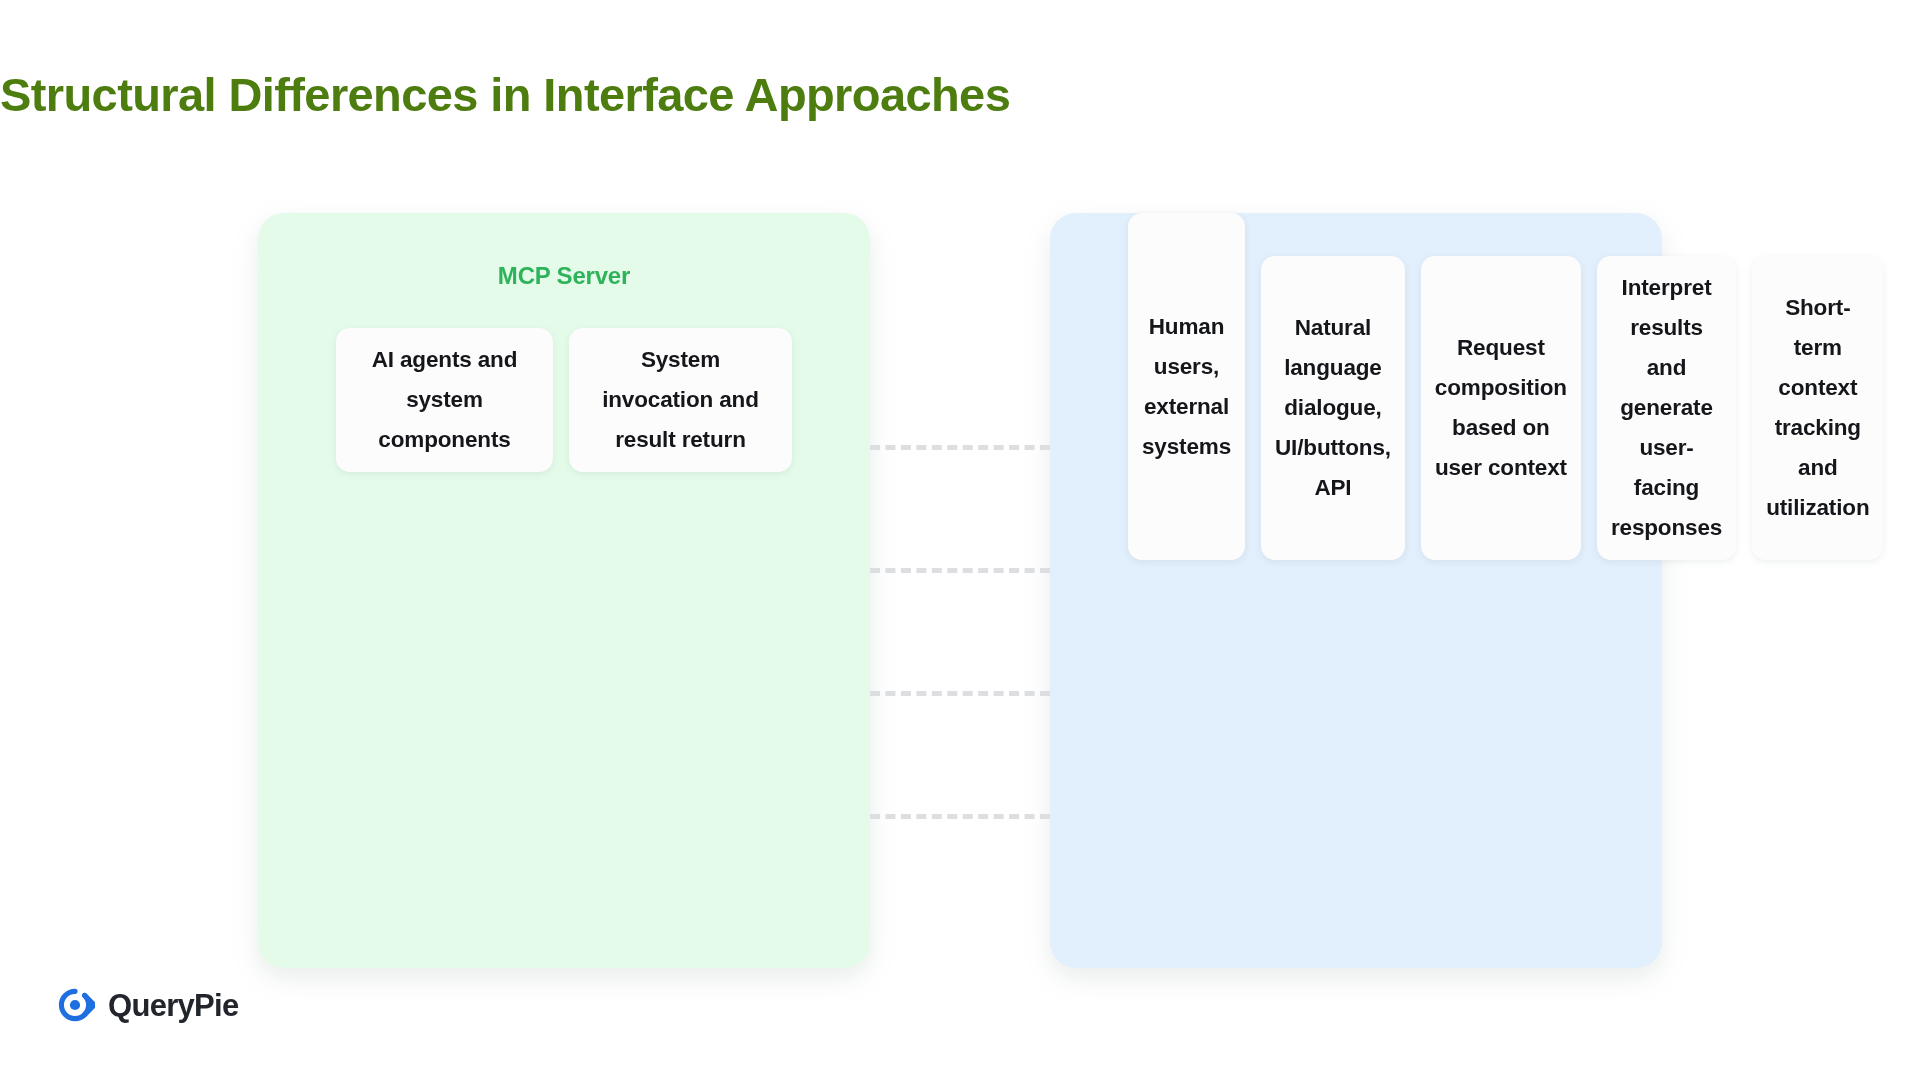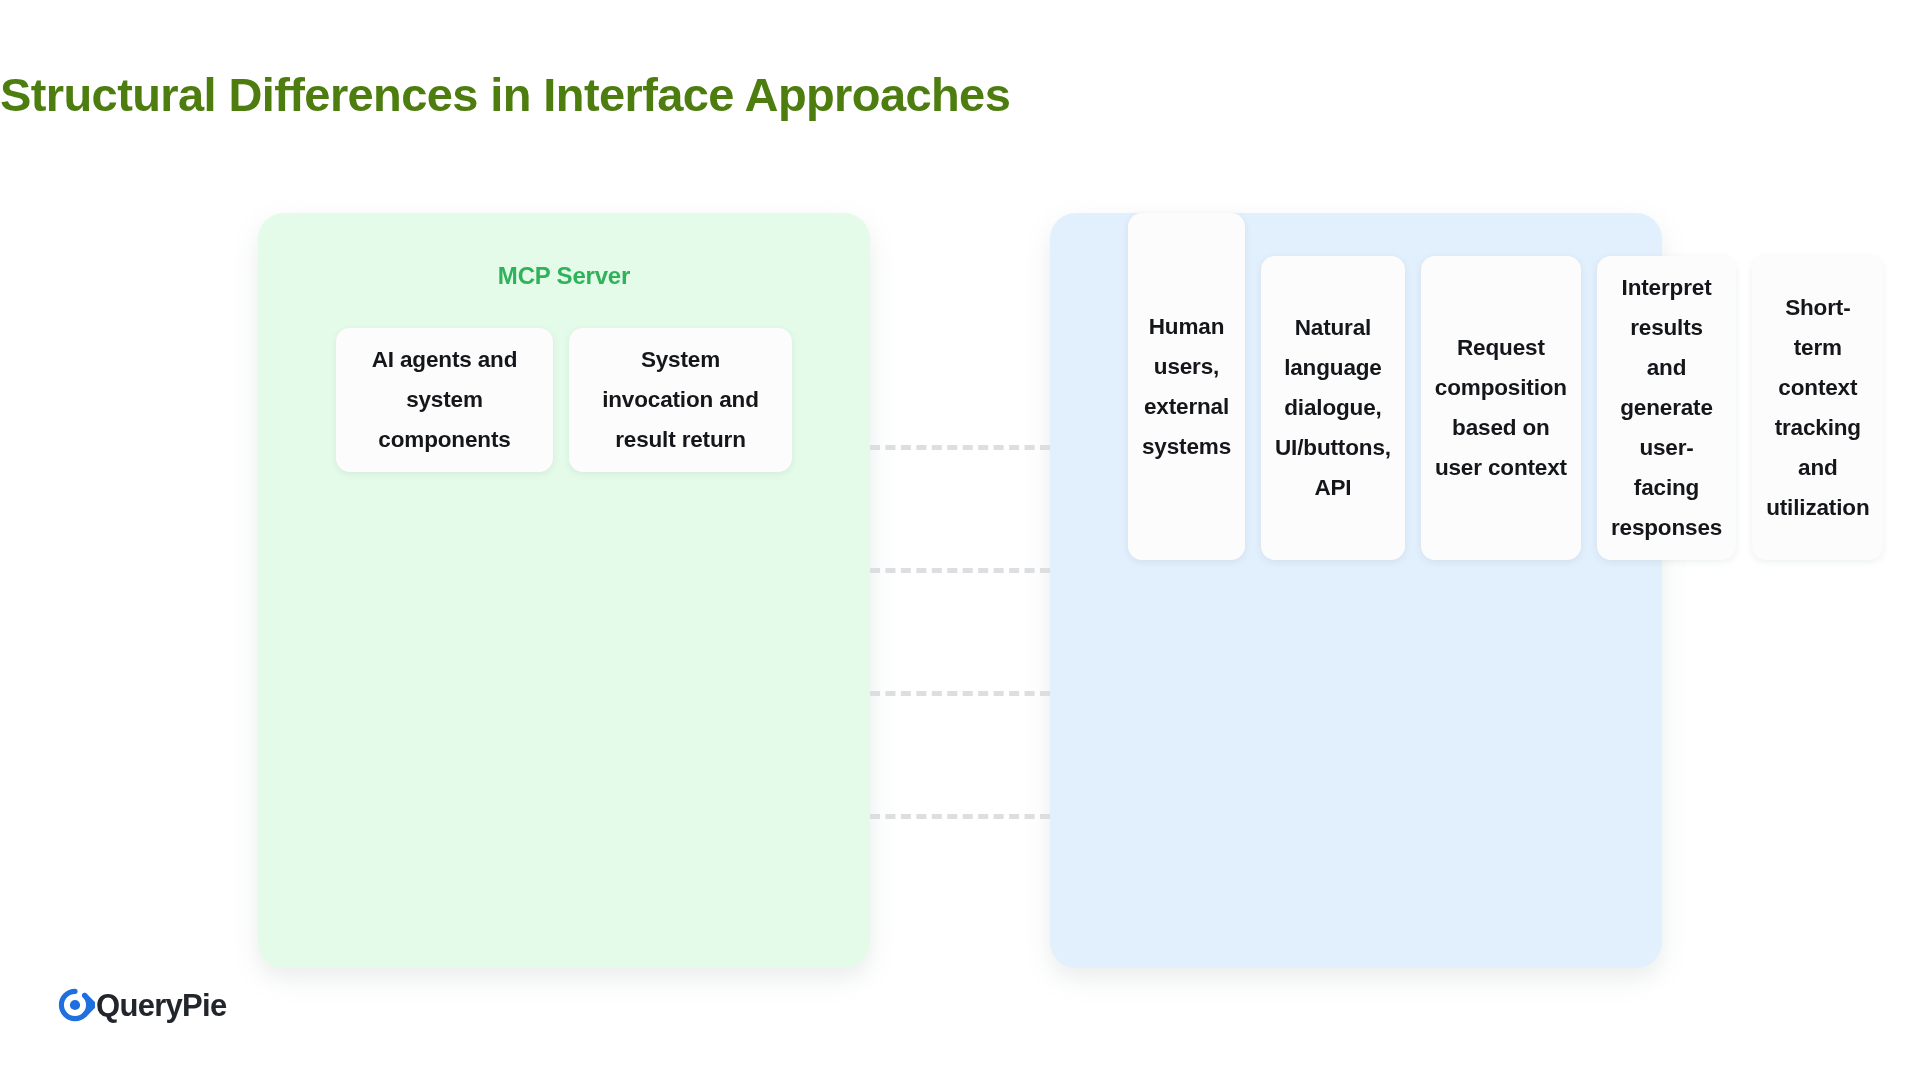--- a/index.html
+++ b/index.html
@@ -113,21 +113,21 @@
     border-top: 5px dashed #dcdee1;
   }
 
   
   .logo {
     position: absolute;
     left: 55px;
     bottom: 55px;
     display: flex;
     align-items: center;
-    gap: 1px;
+    gap: 13px;
   }
   .logo-mark {
     width: 40px;
     height: 40px;
     flex: 0 0 40px;
   }
   .logo-text {
     font-size: 31px;
     font-weight: 700;
     letter-spacing: -0.7px;

